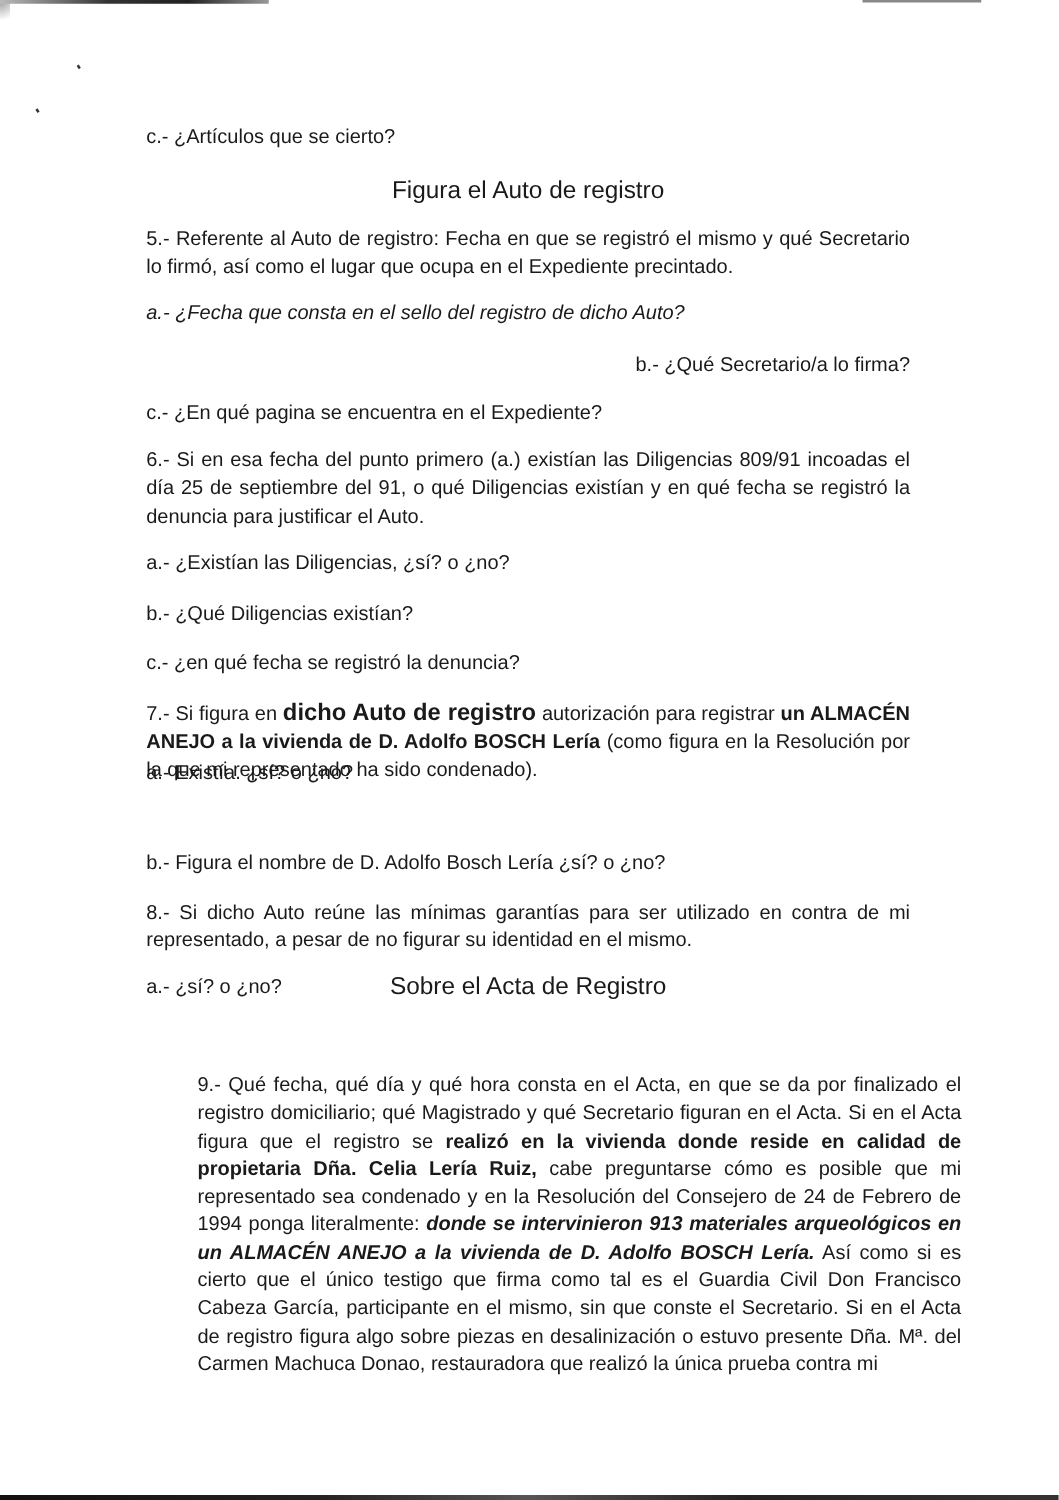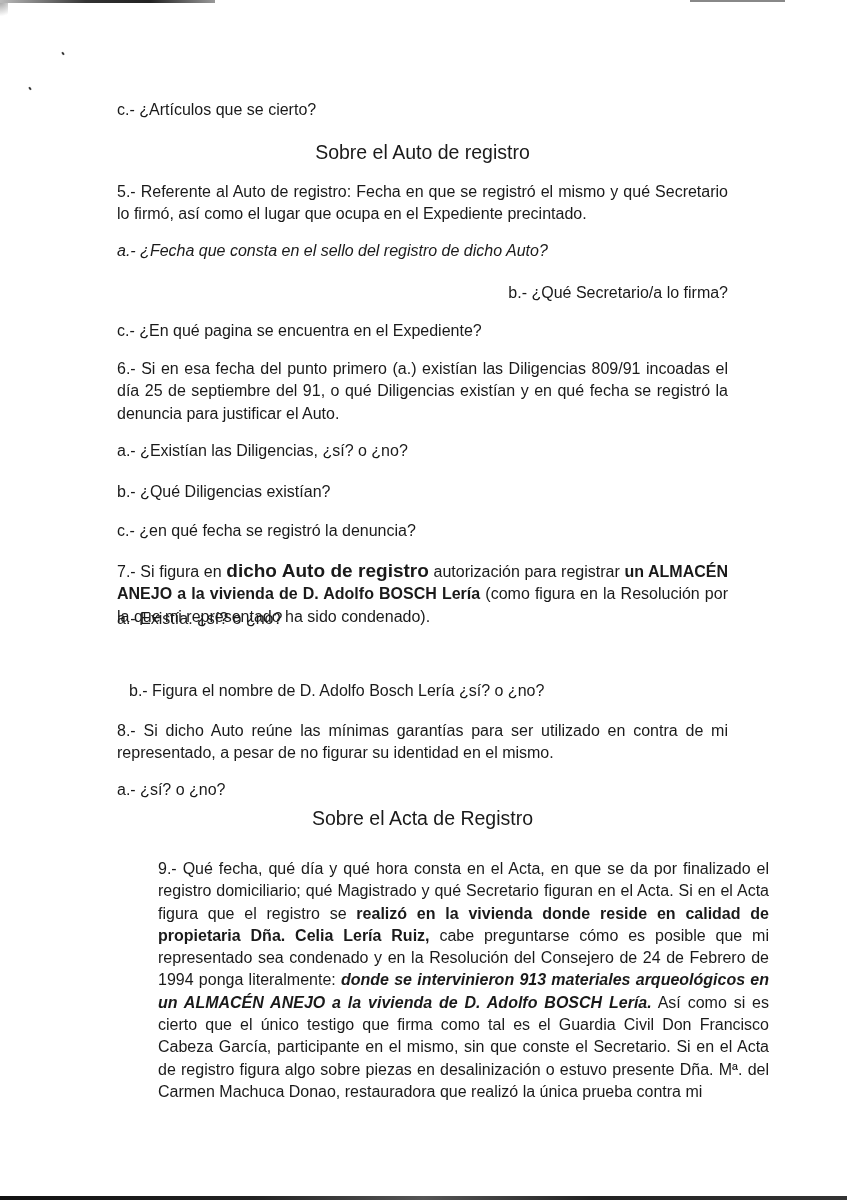--- a/index.html
+++ b/index.html
@@ -29,43 +29,43 @@
 <div class="scan-corner"></div>
 <div class="scan-top-left"></div>
 <div class="scan-top-right"></div>
 <div class="speck" style="left:62px; top:52px;"></div>
 <div class="speck" style="left:29px; top:87px;"></div>
 <div class="scan-bottom"></div>
 
 <div>
   <div class="line" style="top:99px;">c.- ¿Artículos que se cierto?</div>
 
-  <div class="heading" style="top:140px;">Sobre el Auto de registro</div>
+  <div class="heading" style="top:140px;">Figura el Auto de registro</div>
 
   <div class="para" style="top:181px;">5.- Referente al Auto de registro: Fecha en que se registró el mismo y qué Secretario lo firmó, así como el lugar que ocupa en el Expediente precintado.</div>
 
   <div class="line" style="top:240px;font-style:italic;">a.- ¿Fecha que consta en el sello del registro de dicho Auto?</div>
   <div class="line" style="top:282px;text-align:right;">b.- ¿Qué Secretario/a lo firma?</div>
   <div class="line" style="top:320px;">c.- ¿En qué pagina se encuentra en el Expediente?</div>
 
   <div class="para" style="top:358px;">6.-  Si en esa fecha del punto primero (a.) existían las Diligencias 809/91 incoadas el día 25 de septiembre del 91, o qué Diligencias existían y en qué fecha se registró la denuncia para justificar el Auto.</div>
 
   <div class="line" style="top:440px;">a.- ¿Existían las Diligencias, ¿sí? o ¿no?</div>
   <div class="line" style="top:481px;">b.- ¿Qué Diligencias existían?</div>
   <div class="line" style="top:520px;">c.- ¿en qué fecha se registró la denuncia?</div>
 
   <div class="para" style="top:560px;">
     <span>7.- Si figura en </span><span class="big">dicho Auto de registro</span><span> autorización para registrar </span><span class="b">un ALMACÉN ANEJO a la vivienda de D. Adolfo BOSCH Lería</span><span> (como figura en la Resolución por la que mi representado ha sido condenado).</span>
   </div>
 
   <div class="line" style="top:608px;">a.- Existía. ¿sí? o ¿no?</div>
-  <div class="line" style="top:680px;margin-left:12px;">b.- Figura el nombre de D. Adolfo Bosch Lería ¿sí? o ¿no?</div>
+  <div class="line" style="top:680px;">b.- Figura el nombre de D. Adolfo Bosch Lería ¿sí? o ¿no?</div>
 
   <div class="para" style="top:720px;">8.- Si dicho Auto reúne las mínimas garantías para ser utilizado en contra de mi representado, a pesar de no figurar su identidad en el mismo.</div>
 
   <div class="line" style="top:779px;">a.- ¿sí? o ¿no?</div>
 
-  <div class="heading" style="top:806px;text-align:center;">Sobre el Acta de Registro</div>
+  <div class="heading" style="top:777px;text-align:center;">Sobre el Acta de Registro</div>
 
   <div class="para" style="top:858px; line-height:22.3px;margin-left:41px;">
     <span>9.- Qué fecha, qué día y qué hora consta en el Acta, en que se da por finalizado el registro domiciliario; qué Magistrado y qué Secretario figuran en el Acta. Si en el Acta figura que el registro se </span><span class="b">realizó en la vivienda donde reside en calidad de propietaria Dña. Celia Lería Ruiz,</span><span> cabe preguntarse cómo es posible que mi representado sea condenado y en la Resolución del Consejero de 24 de Febrero de 1994 ponga literalmente: </span><span class="bi">donde se intervinieron 913 materiales arqueológicos en un ALMACÉN ANEJO a la vivienda de D. Adolfo BOSCH Lería.</span><span> Así como si es cierto que el único testigo que firma como tal es el Guardia Civil Don Francisco Cabeza García, participante en el mismo, sin que conste el Secretario. Si en el Acta de registro figura algo sobre piezas en desalinización o estuvo presente Dña. Mª. del Carmen Machuca Donao, restauradora que realizó la única prueba contra mi</span>
   </div>
 </div>
 
 </body></html>

